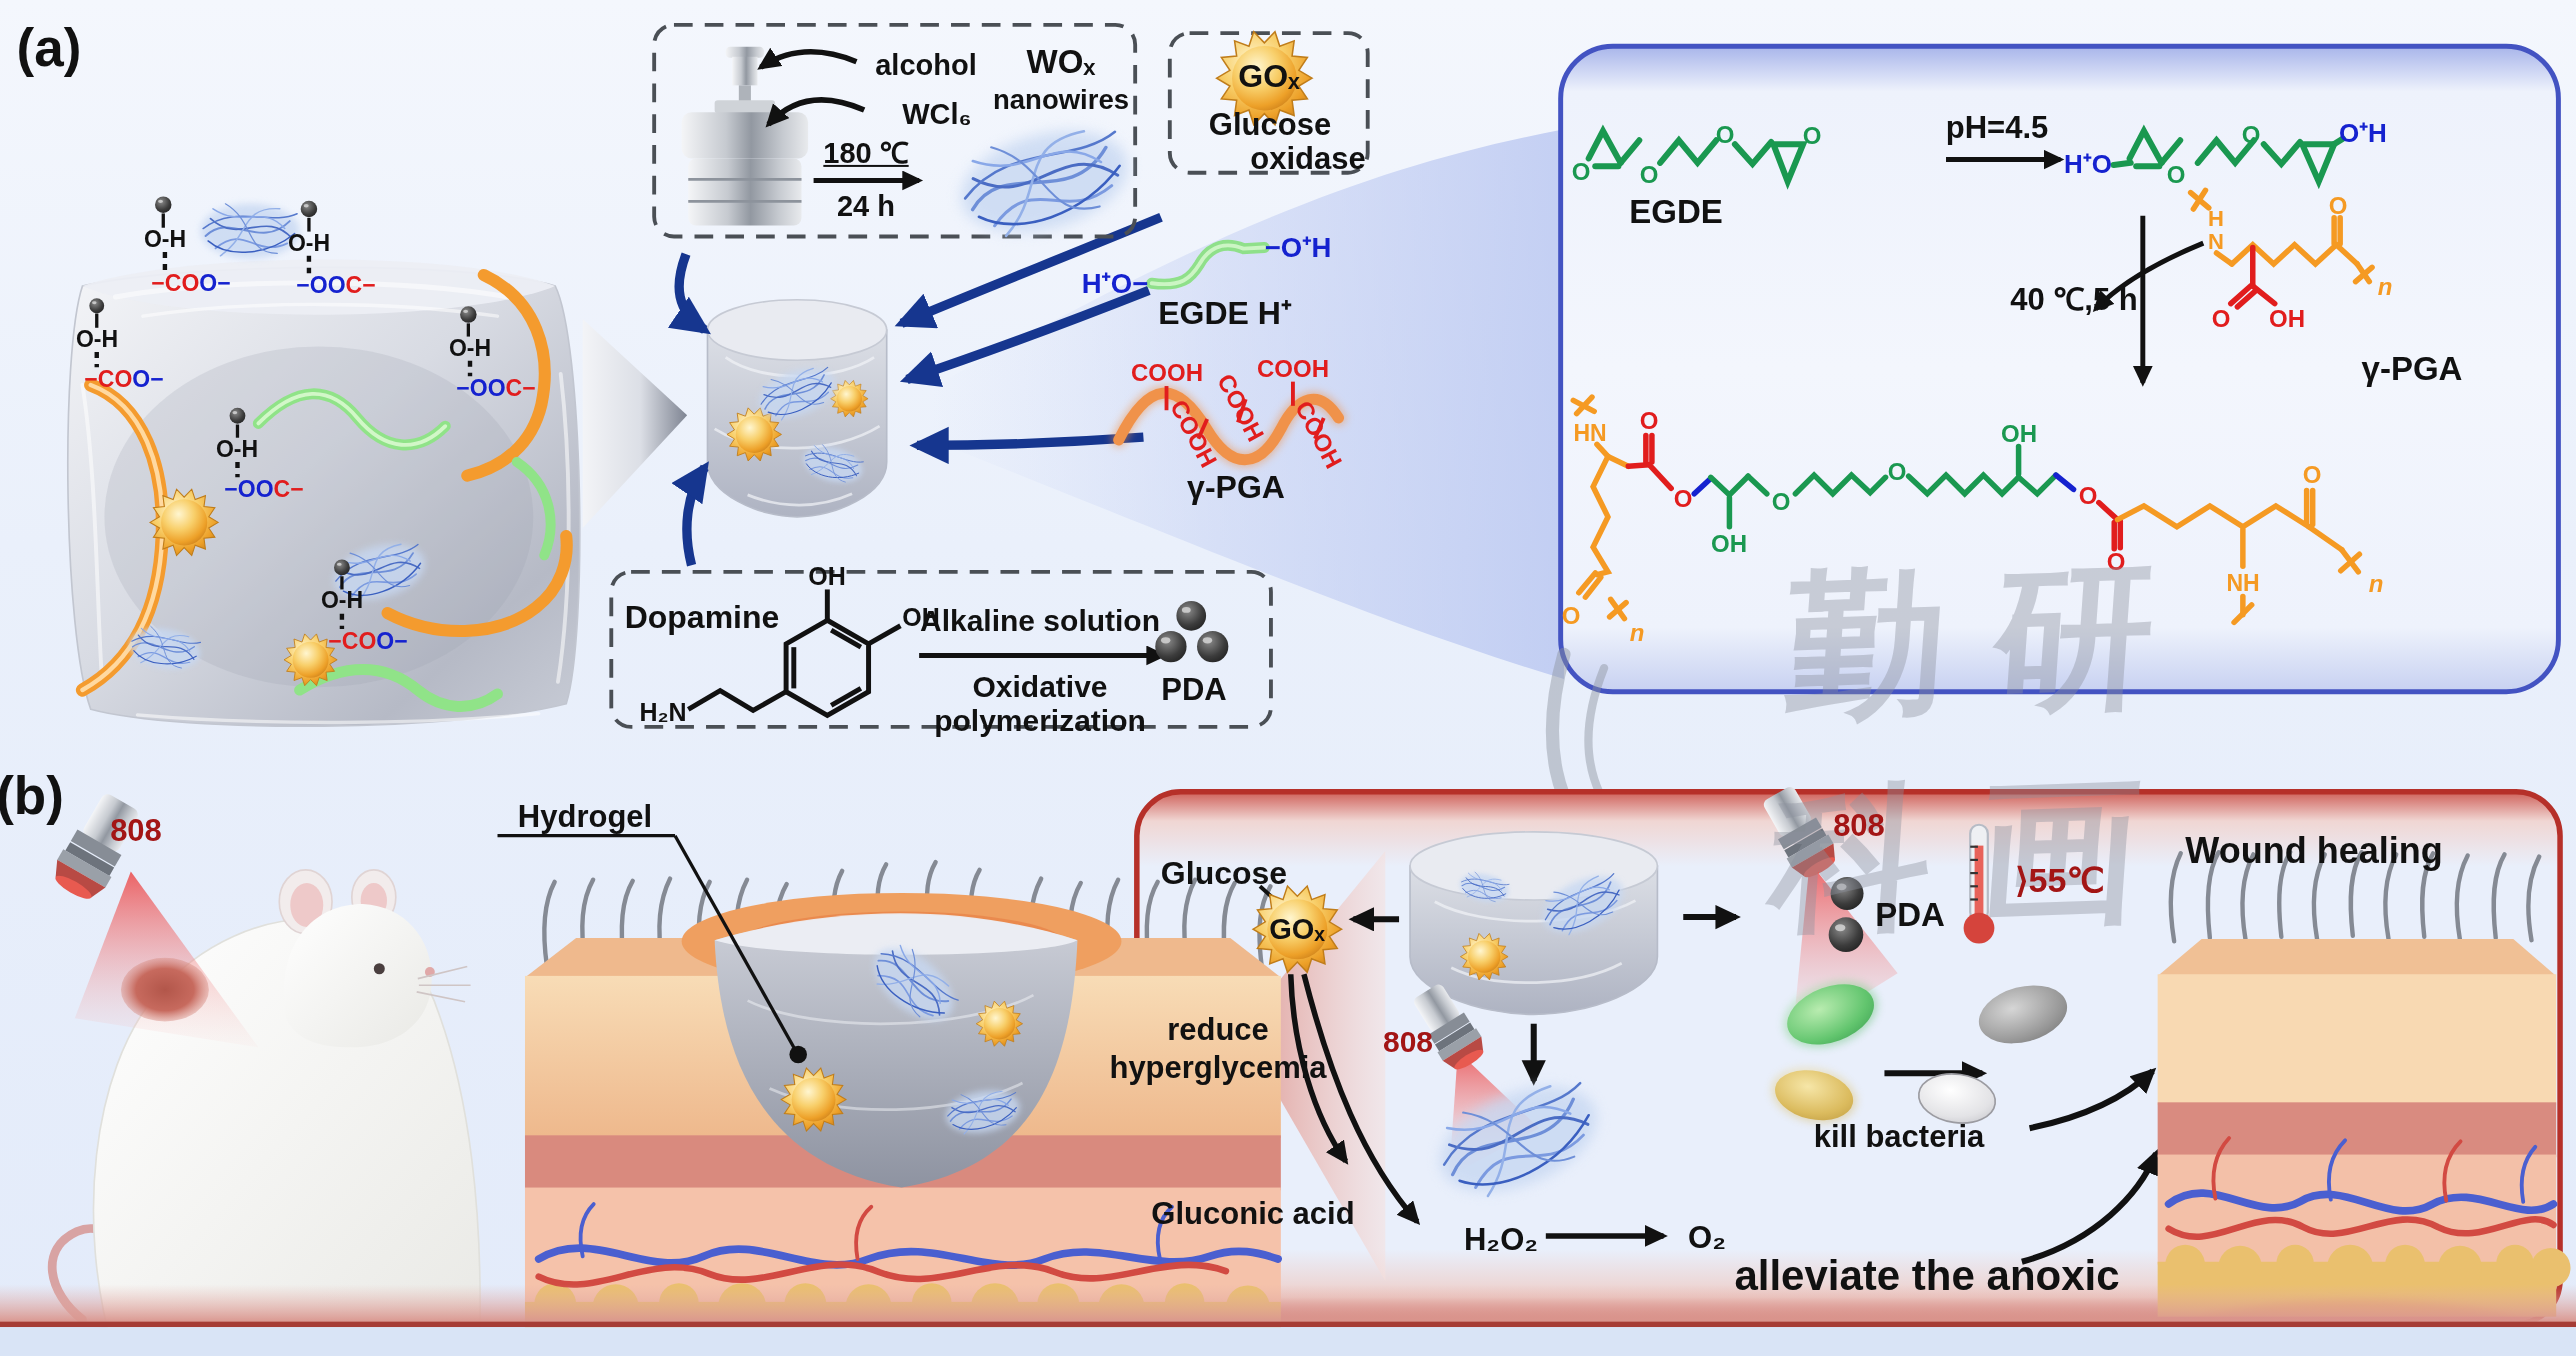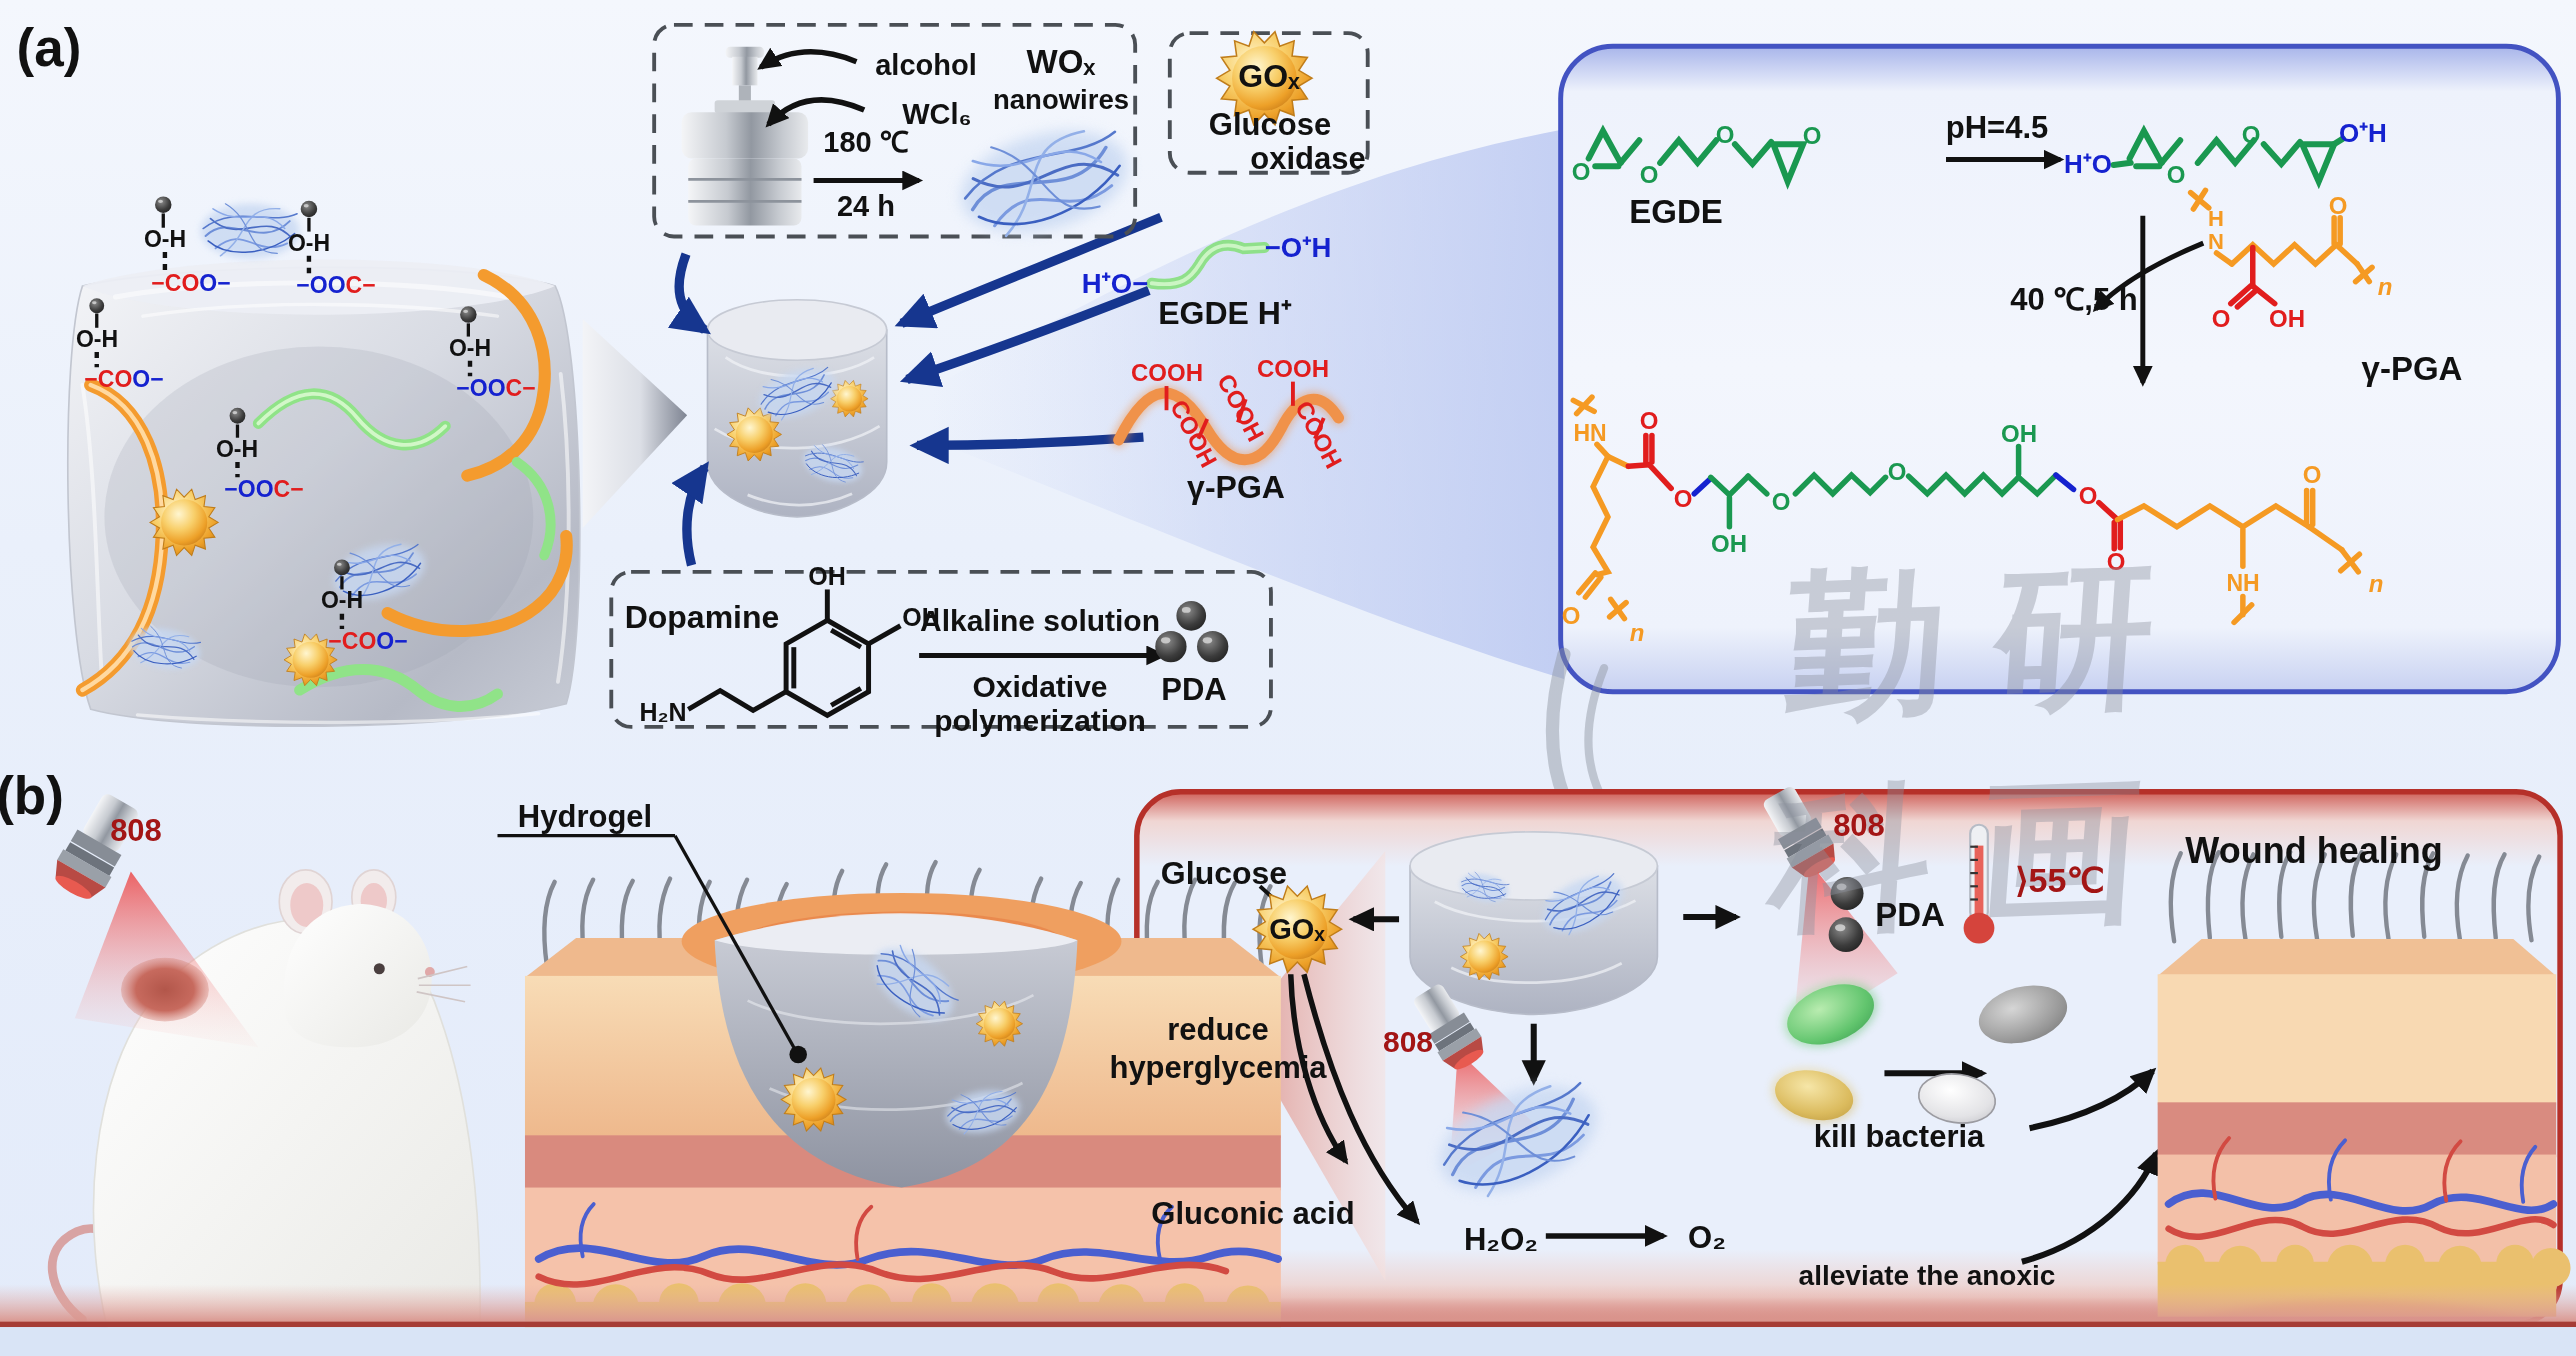--- a/index.html
+++ b/index.html
@@ -587,21 +587,21 @@
   <rect x="0" y="2404" width="4686" height="10" fill="#a63c35"></rect>
   <rect x="0" y="2414" width="4686" height="54" fill="#d9e4f6"></rect>
 </g>
 </svg>
 
 <div class="t" style="left:49px;top:48px;font-size:53px;">(a)</div>
 <div class="t" style="left:30px;top:796px;font-size:53px;">(b)</div>
 
 <div class="t" style="left:926px;top:65px;font-size:29px;">alcohol</div>
 <div class="t" style="left:937px;top:114px;font-size:29px;">WCl₆</div>
-<div class="t" style="left:866px;top:142px;font-size:29px;">180 ℃</div>
+<div class="t" style="left:866px;top:153px;font-size:29px;text-decoration:underline;">180 ℃</div>
 <div class="t" style="left:866px;top:206px;font-size:29px;">24 h</div>
 <div class="t" style="left:1061px;top:62px;font-size:33px;">WOₓ</div>
 <div class="t" style="left:1061px;top:100px;font-size:27.5px;">nanowires</div>
 
 <div class="t" style="left:1269px;top:77px;font-size:32px;">GOₓ</div>
 <div class="t" style="left:1270px;top:125px;font-size:31px;">Glucose</div>
 <div class="t" style="left:1270px;top:159px;font-size:31px;margin-left:38px;">oxidase</div>
 
 <div class="t" style="left:1115px;top:284px;font-size:27.5px;color:#1522cf;">H⁺O−</div>
 <div class="t" style="left:1298px;top:248px;font-size:27.5px;color:#1522cf;">−O⁺H</div>
@@ -680,16 +680,16 @@
 <div class="t" style="left:1910px;top:915px;font-size:33px;">PDA</div>
 <div class="t" style="left:2060px;top:881px;font-size:34px;color:#a31515;">⟩55℃</div>
 <div class="t" style="left:2314px;top:851px;font-size:36px;">Wound healing</div>
 <div class="t" style="left:1408px;top:1042px;font-size:30px;color:#a31515;">808</div>
 <div class="t" style="left:1218px;top:1030px;font-size:31px;">reduce</div>
 <div class="t" style="left:1218px;top:1068px;font-size:31px;">hyperglycemia</div>
 <div class="t" style="left:1253px;top:1214px;font-size:31px;">Gluconic acid</div>
 <div class="t" style="left:1501px;top:1240px;font-size:31px;">H₂O₂</div>
 <div class="t" style="left:1707px;top:1238px;font-size:31px;">O₂</div>
 <div class="t" style="left:1899px;top:1137px;font-size:31px;">kill bacteria</div>
-<div class="t" style="left:1927px;top:1276px;font-size:28px;">alleviate the anoxic</div>
+<div class="t" style="left:1927px;top:1276px;font-size:42px;">alleviate the anoxic</div>
 
 </div>
 
 
 </body></html>

